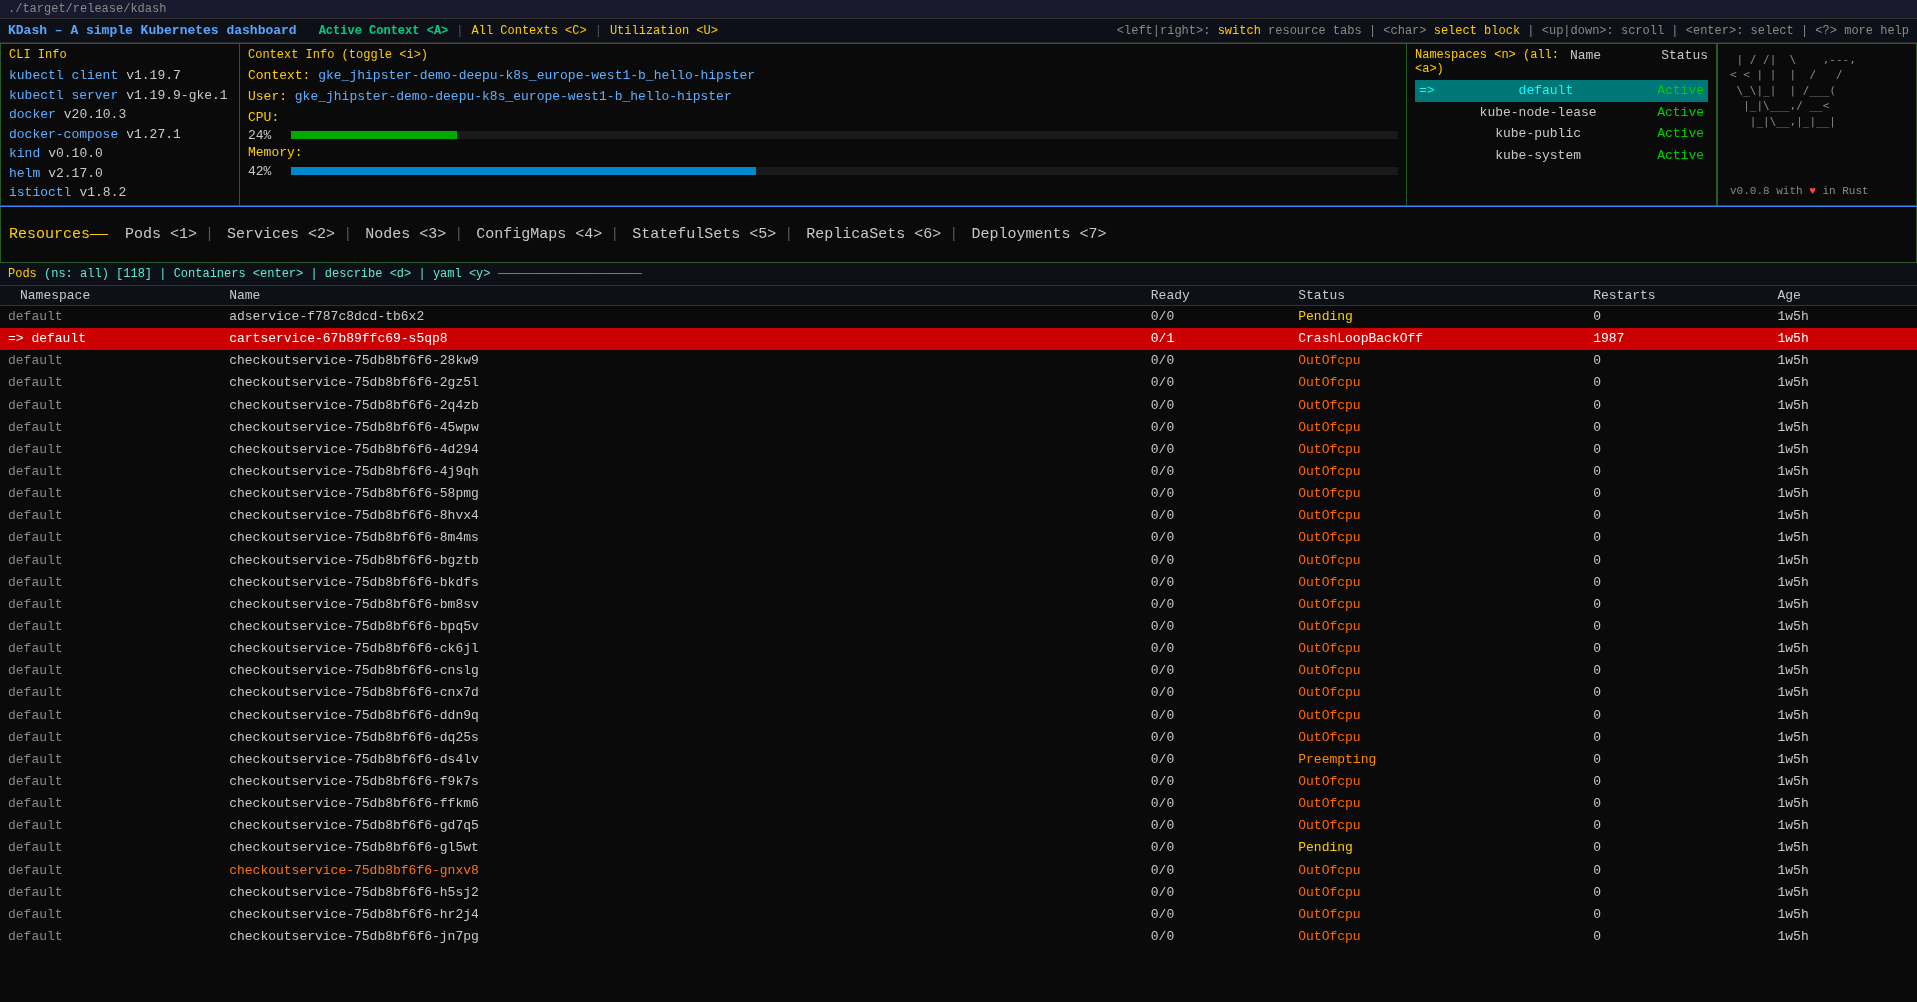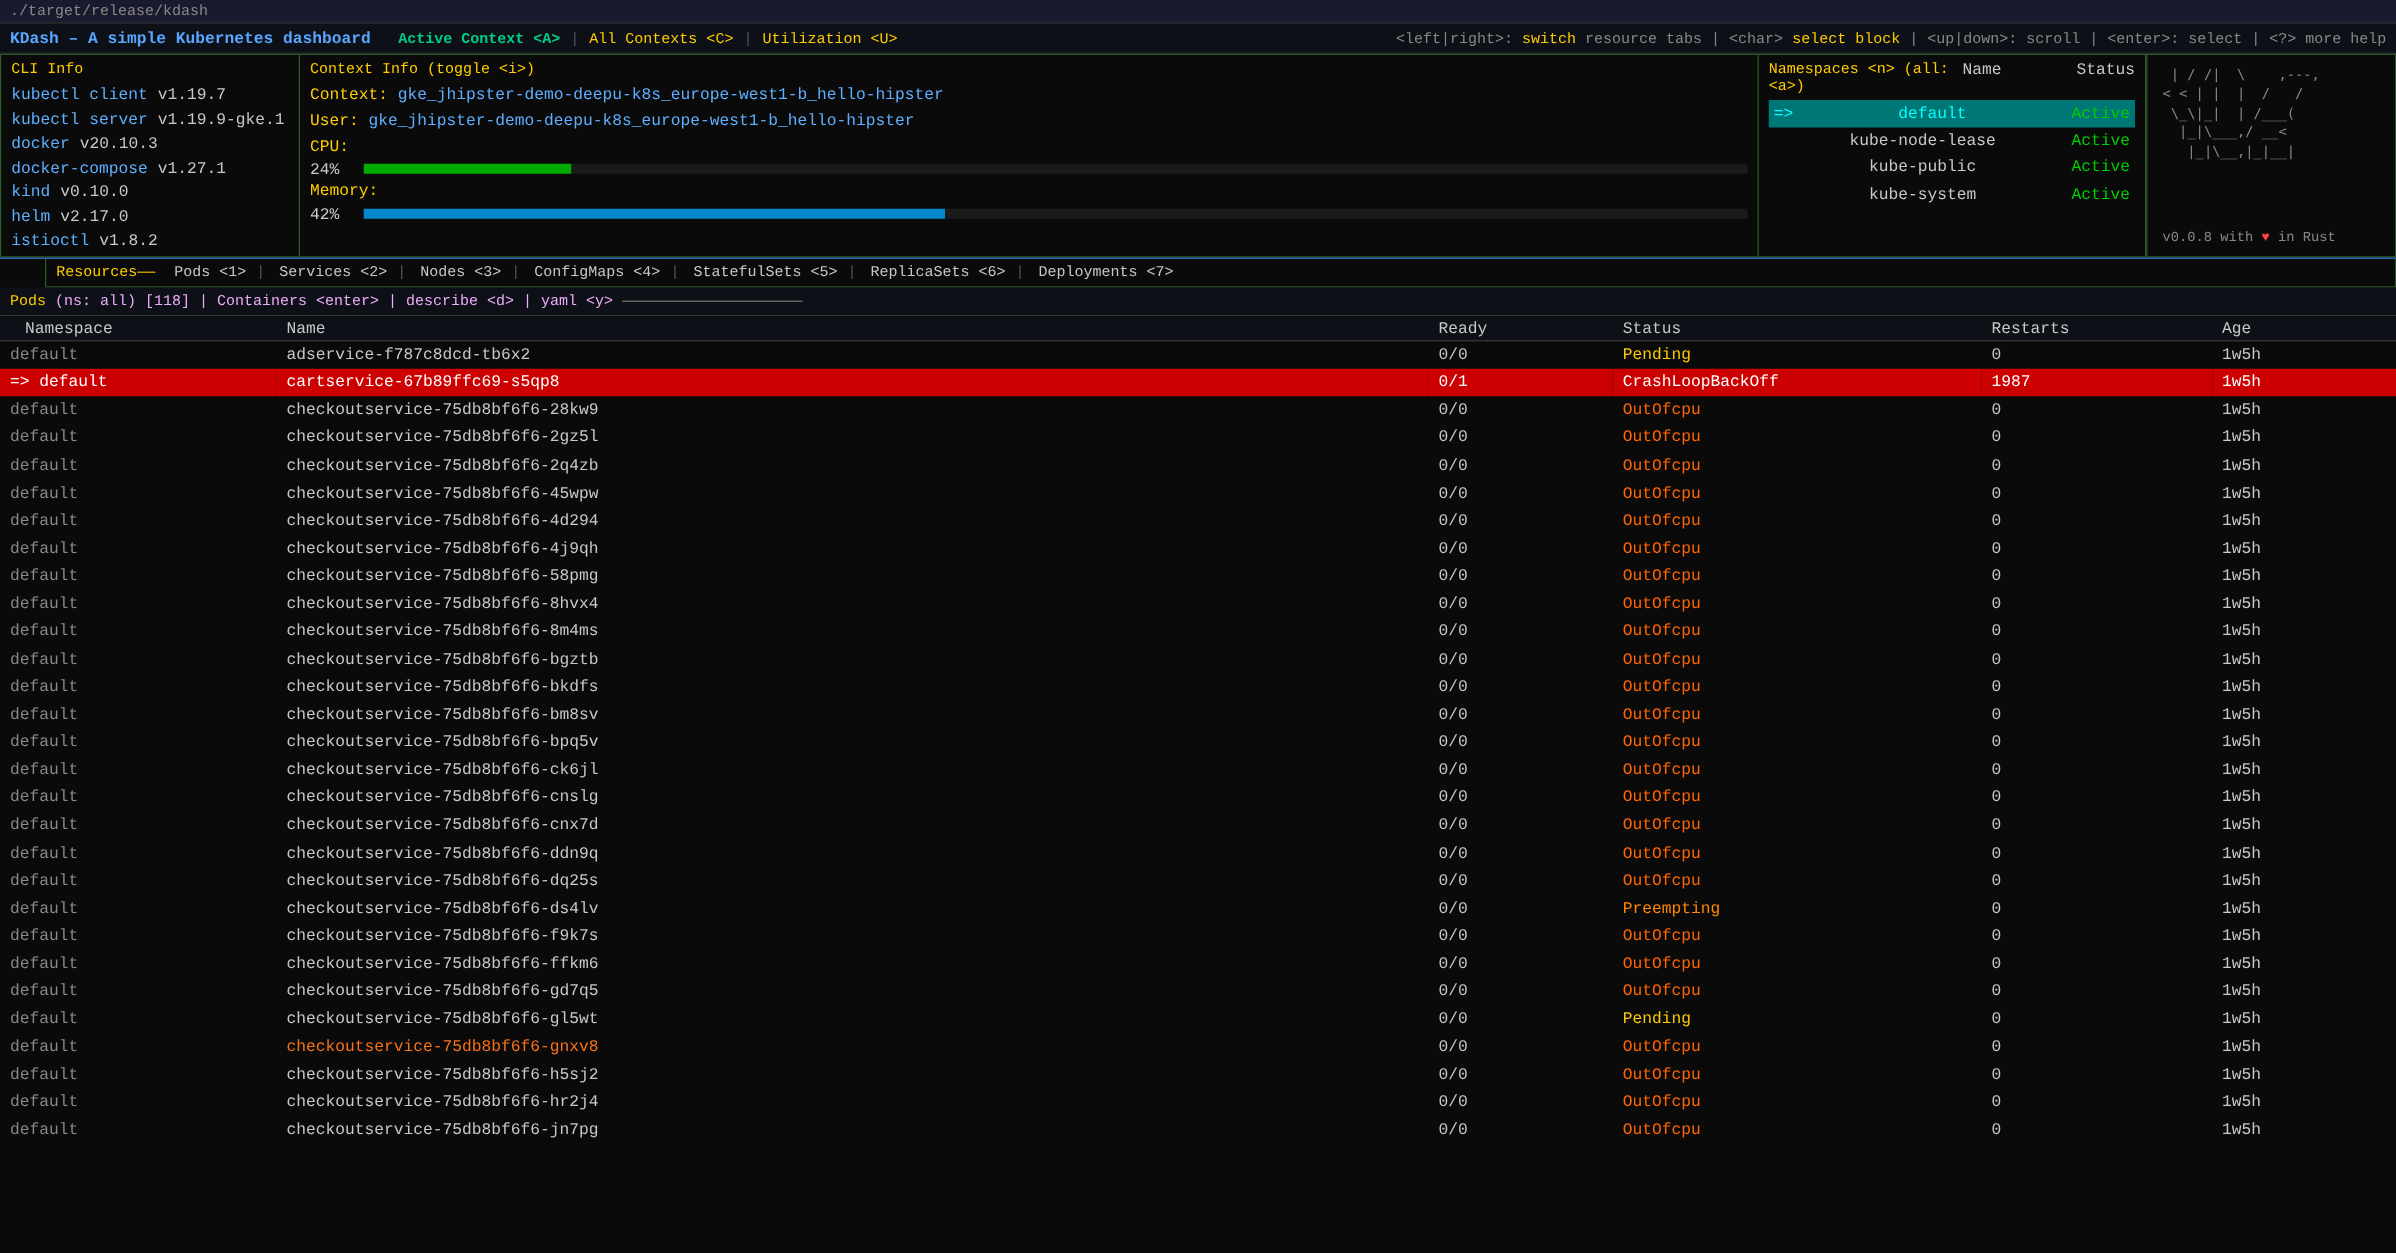--- a/index.html
+++ b/index.html
@@ -137,24 +137,23 @@
       color: #888;
       font-size: 11px;
       padding: 4px;
     }
     .logo-version .heart { color: #ff4444; }
 
     
     #resources-bar {
       border: 1px solid #2a5a2a;
       border-top: none;
-      padding: 4px 8px;
+      padding: 19px 8px;
       color: #ffcc00;
-      font-size: 12px;
-      margin-left: 36px;
+      font-size: 15px;
     }
     #resources-bar .resources-title {
       color: #ffcc00;
       display: inline;
       margin-right: 8px;
     }
     #resources-bar .resource-tabs {
       display: inline;
     }
     #resources-bar .resource-tab {
@@ -346,21 +345,21 @@
     <span class="resource-tab">Nodes &lt;3&gt;</span><span class="sep">|</span>
     <span class="resource-tab">ConfigMaps &lt;4&gt;</span><span class="sep">|</span>
     <span class="resource-tab">StatefulSets &lt;5&gt;</span><span class="sep">|</span>
     <span class="resource-tab">ReplicaSets &lt;6&gt;</span><span class="sep">|</span>
     <span class="resource-tab">Deployments &lt;7&gt;</span>
   </span>
 </div>
 
 <div id="pods-header">
   <span style="color:#ffcc00;">Pods</span>
-  <span style="color:#f0abfc;text-align:center;"> (ns: all) [118] | Containers &lt;enter&gt; | describe &lt;d&gt; | yaml &lt;y&gt;</span>
+  <span style="color:#5eead4;text-align:center;"> (ns: all) [118] | Containers &lt;enter&gt; | describe &lt;d&gt; | yaml &lt;y&gt;</span>
   <span style="color:#888;">————————————————————</span>
 </div>
 
 <div id="main-content">
   <table id="pods-table">
     <thead>
       <tr>
         <th class="col-ns" style="padding-left:20px;">Namespace</th>
         <th class="col-name">Name</th>
         <th class="col-ready">Ready</th>

